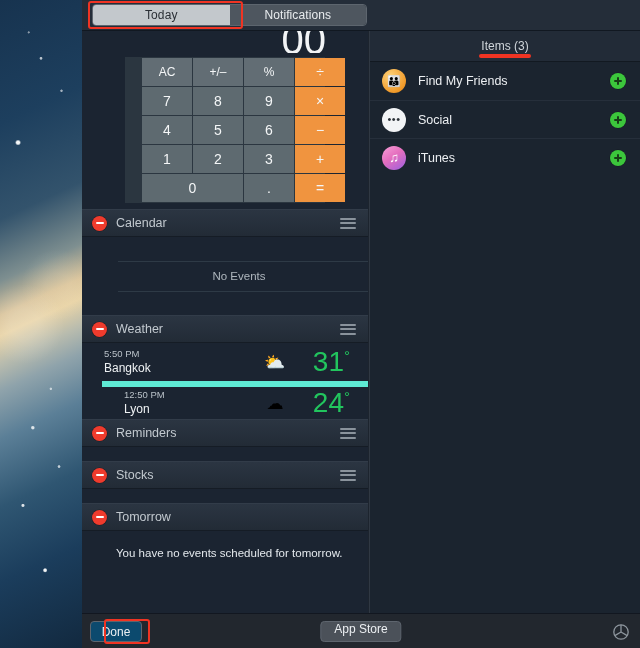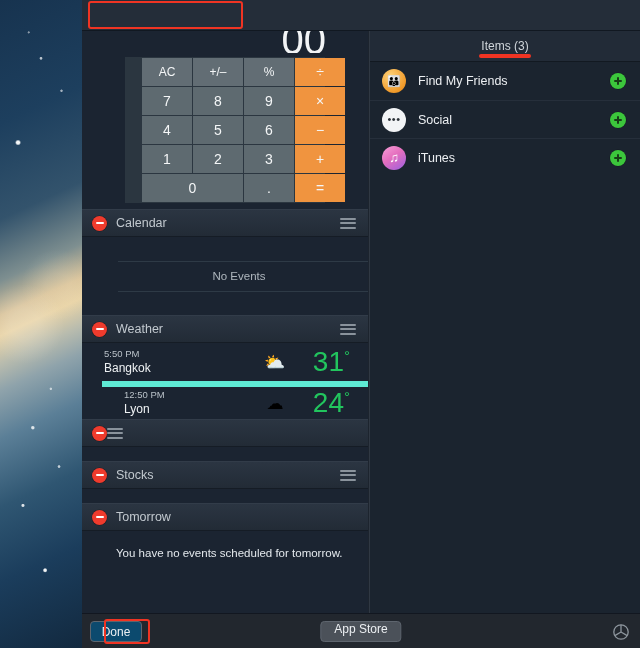--- a/index.html
+++ b/index.html
@@ -228,20 +228,24 @@
   }
 </style>
 </head>
 <body>
 
 <div id="wallpaper"></div>
 
 <div id="nc">
 
   <div id="nc-header">
+    <div class="segmented">
+      <div class="seg active">Today</div>
+      <div class="seg inactive">Notifications</div>
+    </div>
     <div class="anno" style="left:6px; top:1px; width:155px; height:28px;"></div>
   </div>
 
   <div id="nc-body">
 
     <div id="today-col">
 
       <div class="calc">
         <div class="calc-display">
           <span>00</span>
@@ -317,20 +321,21 @@
           </div>
           <div class="wx-icon">☁</div>
           <div class="wx-temp"><span>24</span><sup>°</sup></div>
         </div>
       </div>
 
       <div class="wrow">
         <div class="minus">
             <i></i>
           </div>
+        <div class="wtitle">Reminders</div>
         <div class="grip">
             <i></i>
             <i></i>
             <i></i>
           </div>
       </div>
       <div class="wbody gapbody"></div>
 
       <div class="wrow">
         <div class="minus">

